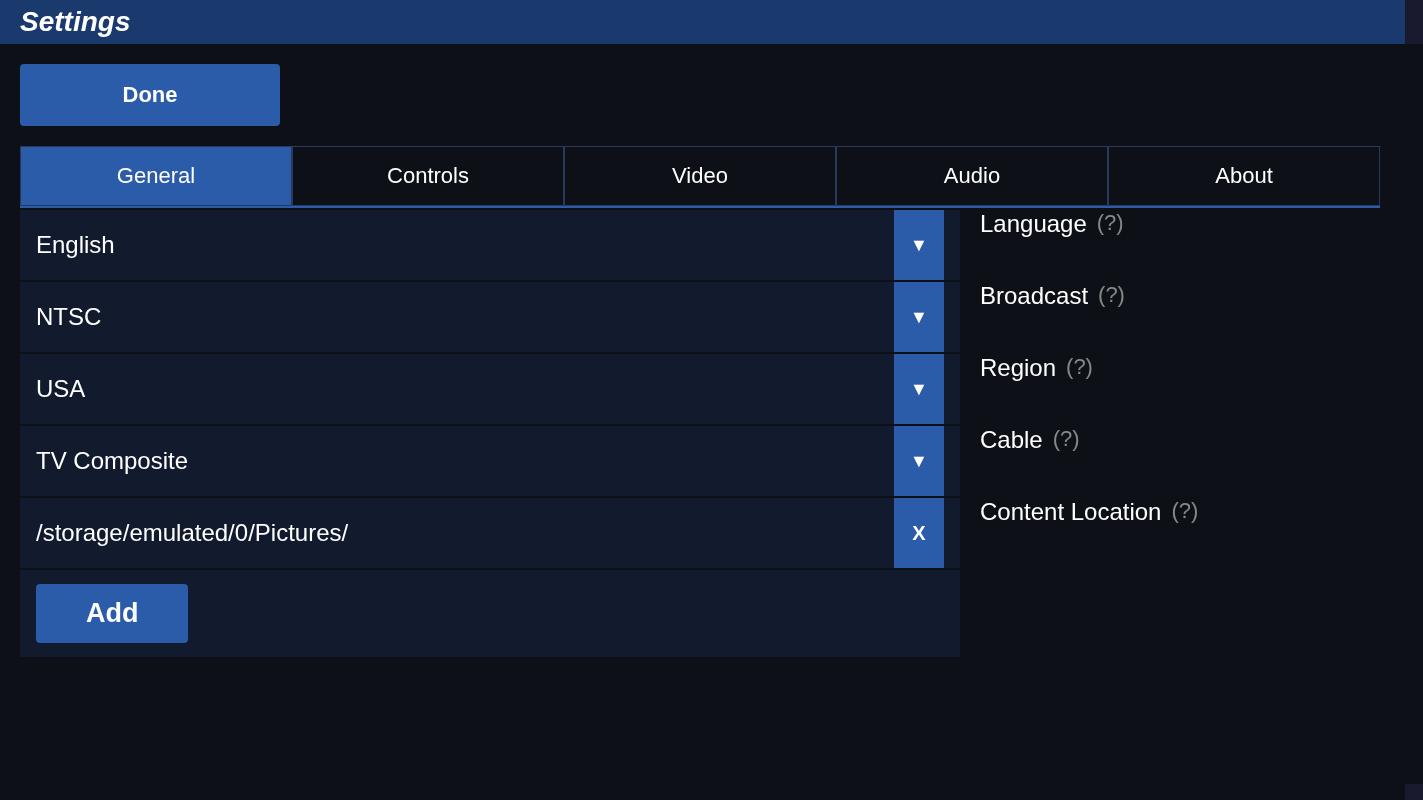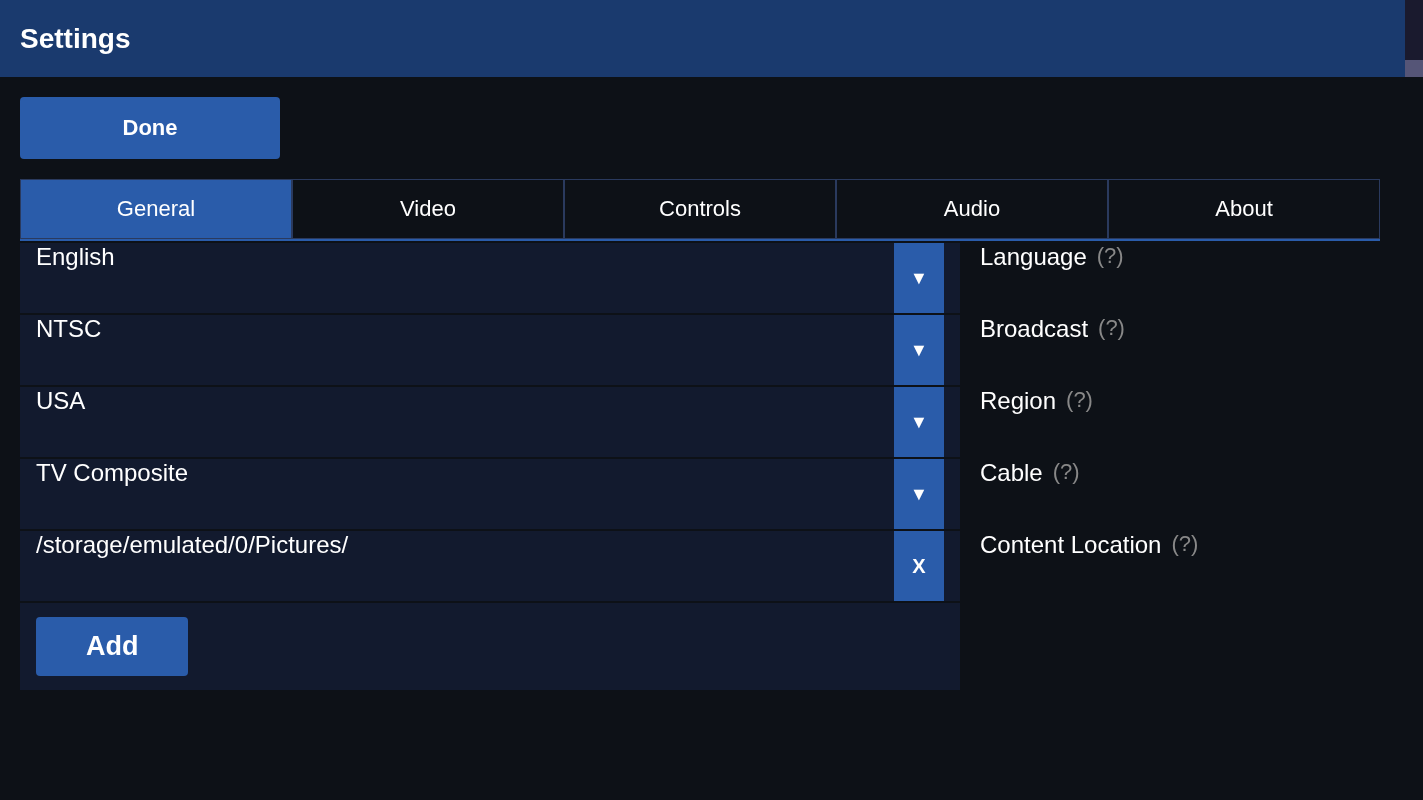--- a/index.html
+++ b/index.html
@@ -15,23 +15,24 @@
       font-family: Arial, sans-serif;
       color: #ffffff;
       overflow: hidden;
       position: relative;
     }
 
     
     .title-bar {
       background-color: #1a3a6e;
       padding: 14px 20px;
-      height: 77px;
-      display: flex;
-      align-items: center;
+      height: 44px;
+      display: flex;
+      align-items: center;
+      font-style: italic;
     }
 
     .title-bar h1 {
       font-size: 28px;
       font-weight: bold;
       color: #ffffff;
     }
 
     
     .main-content {
@@ -90,21 +91,21 @@
 
     .setting-row {
       display: flex;
       align-items: stretch;
       margin-bottom: 2px;
       min-height: 70px;
     }
 
     .setting-left {
       display: flex;
-      align-items: flex-start;
+      align-items: center;
       background-color: #121a2e;
       flex: 0 0 940px;
       padding: 0 16px;
       position: relative;
     }
 
     .setting-value {
       font-size: 24px;
       color: #ffffff;
       flex: 1;
@@ -232,22 +233,22 @@
 
 <div class="main-content">
 
   <div class="done-btn-container">
     <button class="done-btn">Done</button>
   </div>
 
   <div class="tab-container">
     <div class="tab-nav">
       <button class="tab-btn active">General</button>
+      <button class="tab-btn">Controls</button>
       <button class="tab-btn">Video</button>
-      <button class="tab-btn">Controls</button>
       <button class="tab-btn">Audio</button>
       <button class="tab-btn">About</button>
     </div>
   </div>
 
   <div class="settings-container">
 
     <div class="setting-row">
       <div class="setting-left">
         <span class="setting-value">English</span>

